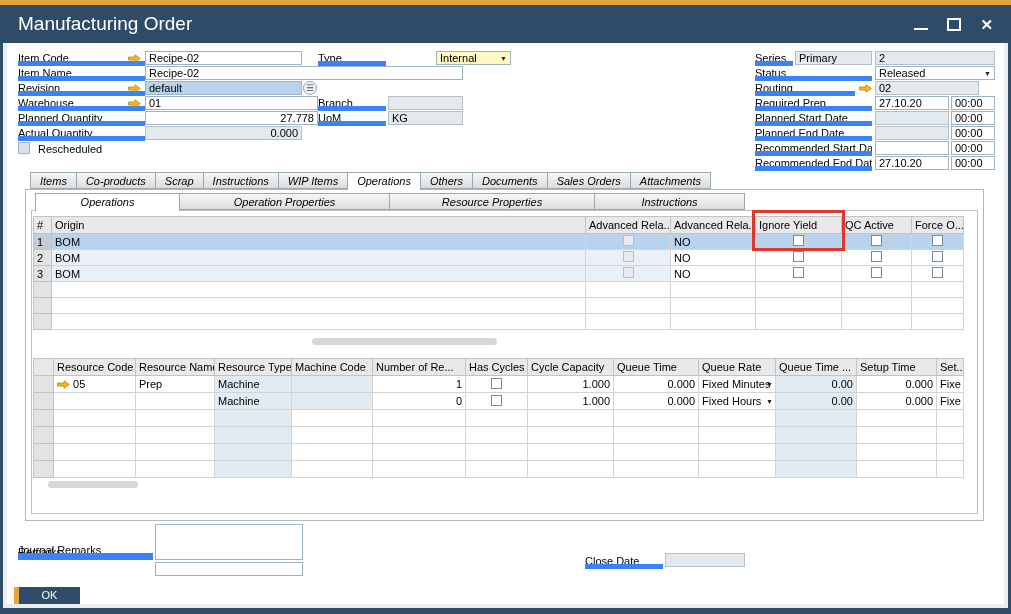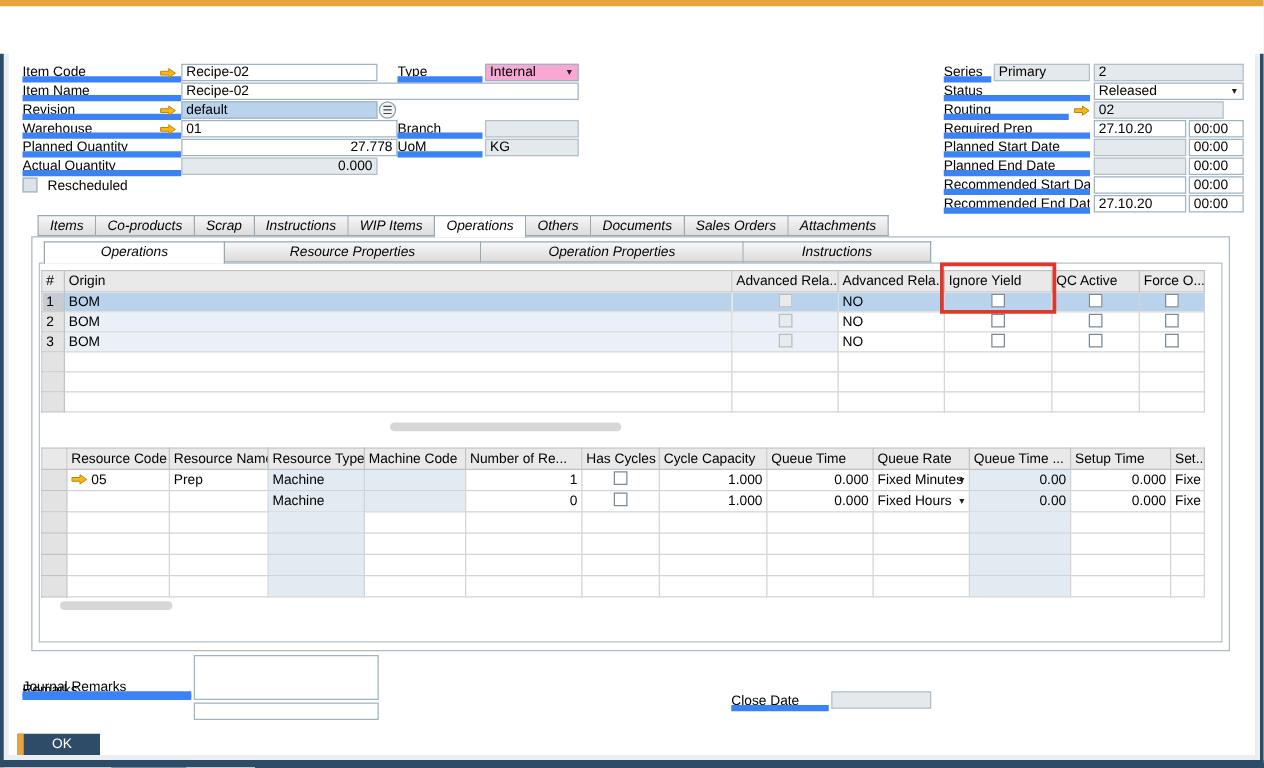--- a/index.html
+++ b/index.html
@@ -22,21 +22,21 @@
   .strip-l   { position:absolute; left:3px;  top:43px; bottom:6px; width:4px; background:#eaeef1; z-index:4; }
   .strip-r   { position:absolute; right:3px; top:43px; bottom:6px; width:4px; background:#eaeef1; z-index:4; }
   .strip-b   { position:absolute; left:3px; right:3px; bottom:6px; height:4px; background:#eaeef1; z-index:4; }
 
   
   .lbl  { position:absolute; height:14px; line-height:13px; border-bottom:5px solid #3b82f6; white-space:nowrap; overflow:hidden; }
   .fld  { position:absolute; height:14px; line-height:12px; border:1px solid #a0b3c0; background:#fff; padding:0 3px; white-space:nowrap; overflow:hidden; }
   .fld.dis  { background:#e4e9ed; border-color:#b3c0ca; }
   .fld.num  { text-align:right; }
   .fld.sel  { background:#b9d3ed; }
-  .fld.cream{ background:#f9a8d4; }
+  .fld.cream{ background:#fef9c3;margin-left:48px; }
   .drop-arrow { position:absolute; right:3px; top:3px; font-size:7px; color:#222; line-height:7px; }
   .arrow-pos { position:absolute; width:13px; height:9px; }
   .circle-btn { position:absolute; width:14px; height:14px; border:1px solid #8fa3b0; border-radius:50%;
                 background:#f2f5f7; text-align:center; line-height:12px; font-size:9px; color:#444; }
   .cb   { display:inline-block; width:11px; height:11px; border:1px solid #7a8a96; background:#fff; }
   .cb.dis { background:#e7ebee; border-color:#b6bfc6; }
   .formcb { position:absolute; width:12px; height:12px; border:1px solid #9fb0bb; background:#dce2e7; }
 
   
   .tabstrip { position:absolute; display:flex; height:17px; z-index:3;font-style:italic; }
@@ -71,20 +71,28 @@
   
   .ta { position:absolute; border:1px solid #a0b3c0; background:#fff; resize:none; font-family:"Liberation Sans",sans-serif; font-size:11px; }
   .btn { position:absolute; height:17px; background:#2e4c68; color:#fff; text-align:center; line-height:17px; font-size:11px; }
   .btn-ok { border-left:5px solid #e7a33c; }
 </style>
 </head>
 <body>
 
 <div class="window">
   <div class="topline"></div>
+  <div class="titlebar">
+    <span class="title">Manufacturing Order</span>
+    <span class="winctrl">
+      <span class="ic-min"></span>
+      <span class="ic-max"></span>
+      <span class="ic-close">✕</span>
+    </span>
+  </div>
   <div class="edge-l"></div>
     <div class="edge-r"></div>
     <div class="edge-b"></div>
   <div class="strip-l"></div>
     <div class="strip-r"></div>
     <div class="strip-b"></div>
 
   <div class="lbl" style="left:18px;top:52px;width:127px">Item Code</div>
   <svg class="arrow-pos" style="left:128px;top:54px" viewBox="0 0 13 9">
       <path d="M0.5 3 H7 V0.8 L12.3 4.5 L7 8.2 V6 H0.5 Z" fill="#fdb714" stroke="#b8860b" stroke-width="0.8"></path>
@@ -171,22 +179,22 @@
       <div class="tab">Instructions</div>
       <div class="tab">WIP Items</div>
       <div class="tab active">Operations</div>
       <div class="tab">Others</div>
       <div class="tab">Documents</div>
       <div class="tab">Sales Orders</div>
       <div class="tab">Attachments</div>
     </div>
   <div id="sub-tabs" class="tabstrip" style="left:35px;top:193px">
       <div class="tab active" style="width: 145px;">Operations</div>
+      <div class="tab" style="width: 210px;">Operation Properties</div>
       <div class="tab" style="width: 205px;">Resource Properties</div>
-      <div class="tab" style="width: 210px;">Operation Properties</div>
       <div class="tab" style="width: 150px;">Instructions</div>
     </div>
 
   <table id="ops-table" class="grid ops" style="left:33px;top:216px;width:930px">
       <tbody>
         <tr>
           <th style="width:18px">#</th>
           <th style="width:534px">Origin</th>
           <th style="width:85px">Advanced Rela...</th>
           <th style="width:85px">Advanced Rela...</th>

